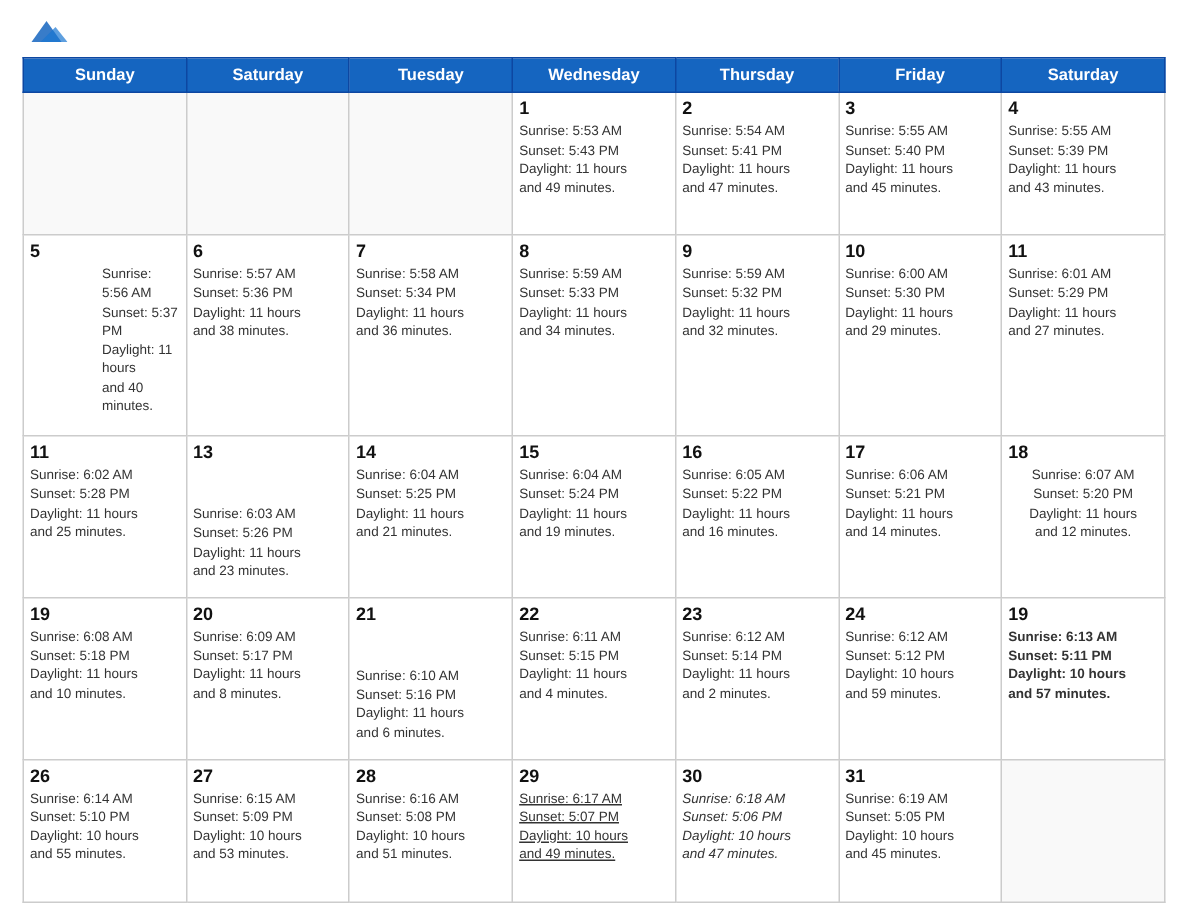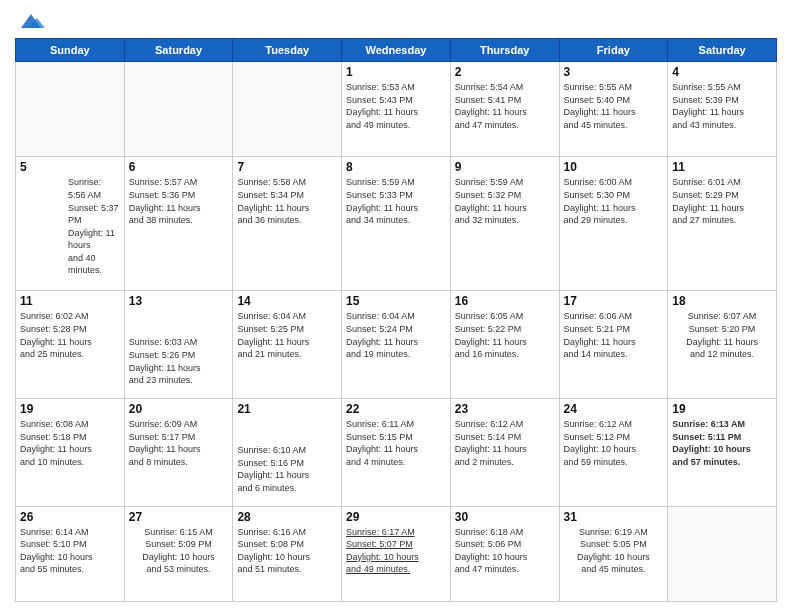--- a/index.html
+++ b/index.html
@@ -320,49 +320,49 @@
         <tr>
           <td>
             <div class="day-number">26</div>
             <div class="day-info" style="white-space: pre-line;">Sunrise: 6:14 AM
 Sunset: 5:10 PM
 Daylight: 10 hours
 and 55 minutes.</div>
           </td>
           <td>
             <div class="day-number">27</div>
-            <div class="day-info" style="white-space: pre-line; text-align: center;">Sunrise: 6:15 AM
+            <div class="day-info" style="white-space: pre-line;">Sunrise: 6:15 AM
 Sunset: 5:09 PM
 Daylight: 10 hours
 and 53 minutes.</div>
           </td>
           <td>
             <div class="day-number">28</div>
             <div class="day-info" style="white-space: pre-line;">Sunrise: 6:16 AM
 Sunset: 5:08 PM
 Daylight: 10 hours
 and 51 minutes.</div>
           </td>
           <td>
             <div class="day-number">29</div>
             <div class="day-info" style="white-space: pre-line; text-decoration: underline;">Sunrise: 6:17 AM
 Sunset: 5:07 PM
 Daylight: 10 hours
 and 49 minutes.</div>
           </td>
           <td>
             <div class="day-number">30</div>
-            <div class="day-info" style="white-space: pre-line;">Sunrise: 6:18 AM
+            <div class="day-info" style="white-space: pre-line; font-style: italic;">Sunrise: 6:18 AM
 Sunset: 5:06 PM
 Daylight: 10 hours
 and 47 minutes.</div>
           </td>
           <td>
             <div class="day-number">31</div>
-            <div class="day-info" style="white-space: pre-line; text-align: center;">Sunrise: 6:19 AM
+            <div class="day-info" style="white-space: pre-line;">Sunrise: 6:19 AM
 Sunset: 5:05 PM
 Daylight: 10 hours
 and 45 minutes.</div>
           </td>
           <td class="empty"></td>
         </tr>
       </tbody>
   </table>
 </div>
 

